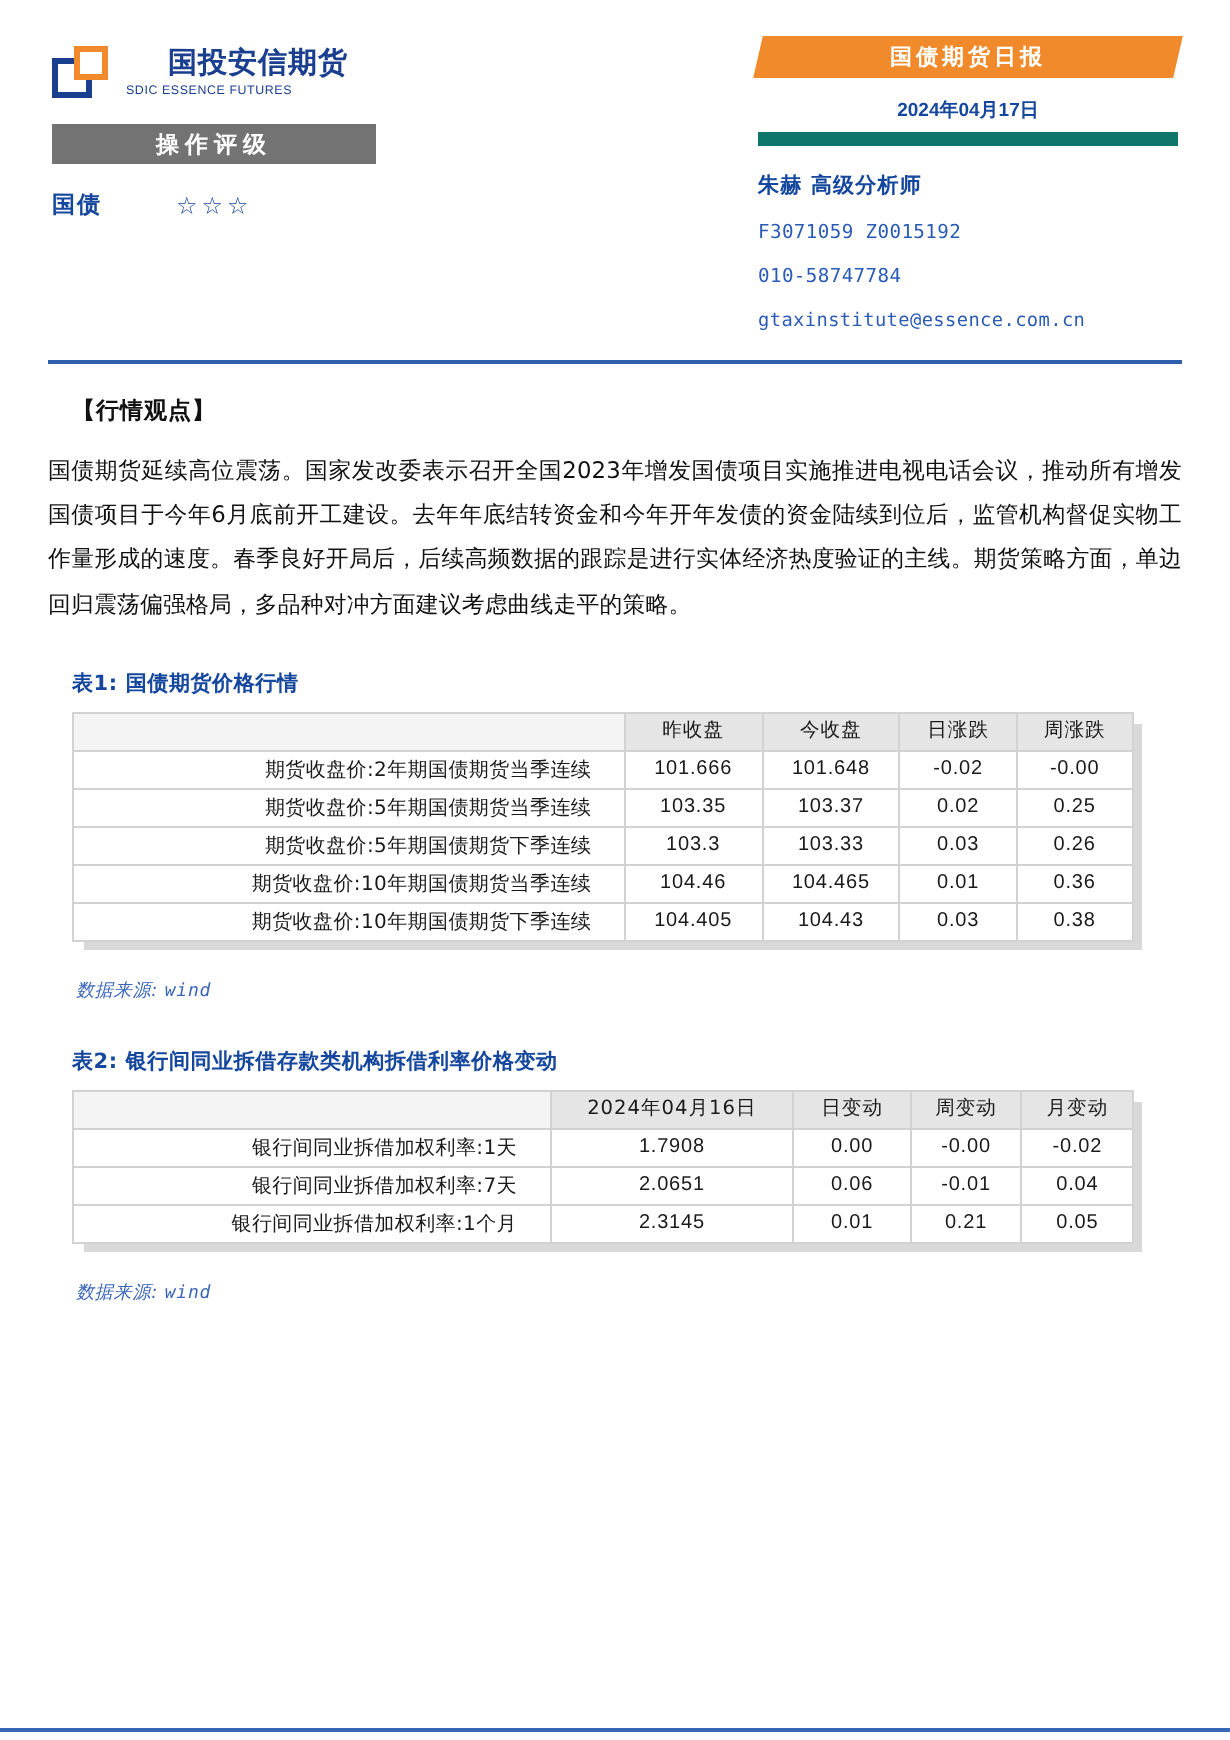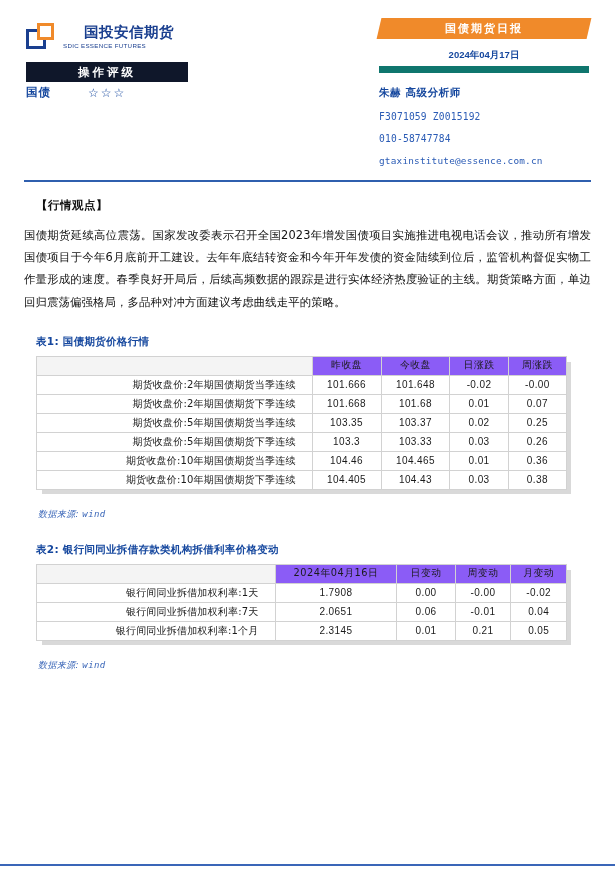--- a/index.html
+++ b/index.html
@@ -90,32 +90,32 @@
     letter-spacing: 0.3px;
     line-height: 1.2;
     margin-top: 1px;
     font-family: "Liberation Sans", sans-serif;
   }
 
   .rating-bar {
     margin-top: 11px;
     width: 162px;
     height: 20px;
-    background: #0f172a;
+    background: #737373;
     color: #ffffff;
     font-size: 11.5px;
     font-weight: bold;
     letter-spacing: 3px;
     display: flex;
     align-items: center;
     justify-content: center;
   }
 
   .rating-row {
-    margin-top: 3px;
+    margin-top: 13px;
     display: flex;
     align-items: center;
     font-size: 11.5px;
     font-weight: bold;
     color: #15479e;
   }
   .rating-name { width: 62px; letter-spacing: 1px; }
   .rating-stars { letter-spacing: 2px; font-size: 12px; color: #15479e; }
 
   .header-right {
@@ -245,21 +245,21 @@
     border: 1px solid #d2d2d2;
     height: 19px;
     padding: 0 5px;
     box-sizing: border-box;
     font-weight: normal;
     color: #1a1a1a;
     white-space: nowrap;
     overflow: hidden;
   }
   .data-table thead th {
-    background: #8b5cf6;
+    background: #e5e5e5;
     text-align: center;
     font-size: 9.8px;
     letter-spacing: 0.5px;
   }
   .data-table thead th.blank { background: #f4f4f4; border-left-color: #d2d2d2; }
   .data-table td.label {
     text-align: right;
     padding-right: 16px;
     font-size: 10px;
     letter-spacing: 0.2px;
@@ -386,27 +386,20 @@
         </thead>
         <tbody id="t1-body">
             <tr>
               <td class="label">期货收盘价:2年期国债期货当季连续</td>
               <td class="num">101.666</td>
               <td class="num">101.648</td>
               <td class="num">-0.02</td>
               <td class="num">-0.00</td>
             </tr>
             <tr>
-              <td class="label">期货收盘价:2年期国债期货下季连续</td>
-              <td class="num">101.668</td>
-              <td class="num">101.68</td>
-              <td class="num">0.01</td>
-              <td class="num">0.07</td>
-            </tr>
-            <tr>
               <td class="label">期货收盘价:5年期国债期货当季连续</td>
               <td class="num">103.35</td>
               <td class="num">103.37</td>
               <td class="num">0.02</td>
               <td class="num">0.25</td>
             </tr>
             <tr>
               <td class="label">期货收盘价:5年期国债期货下季连续</td>
               <td class="num">103.3</td>
               <td class="num">103.33</td>

